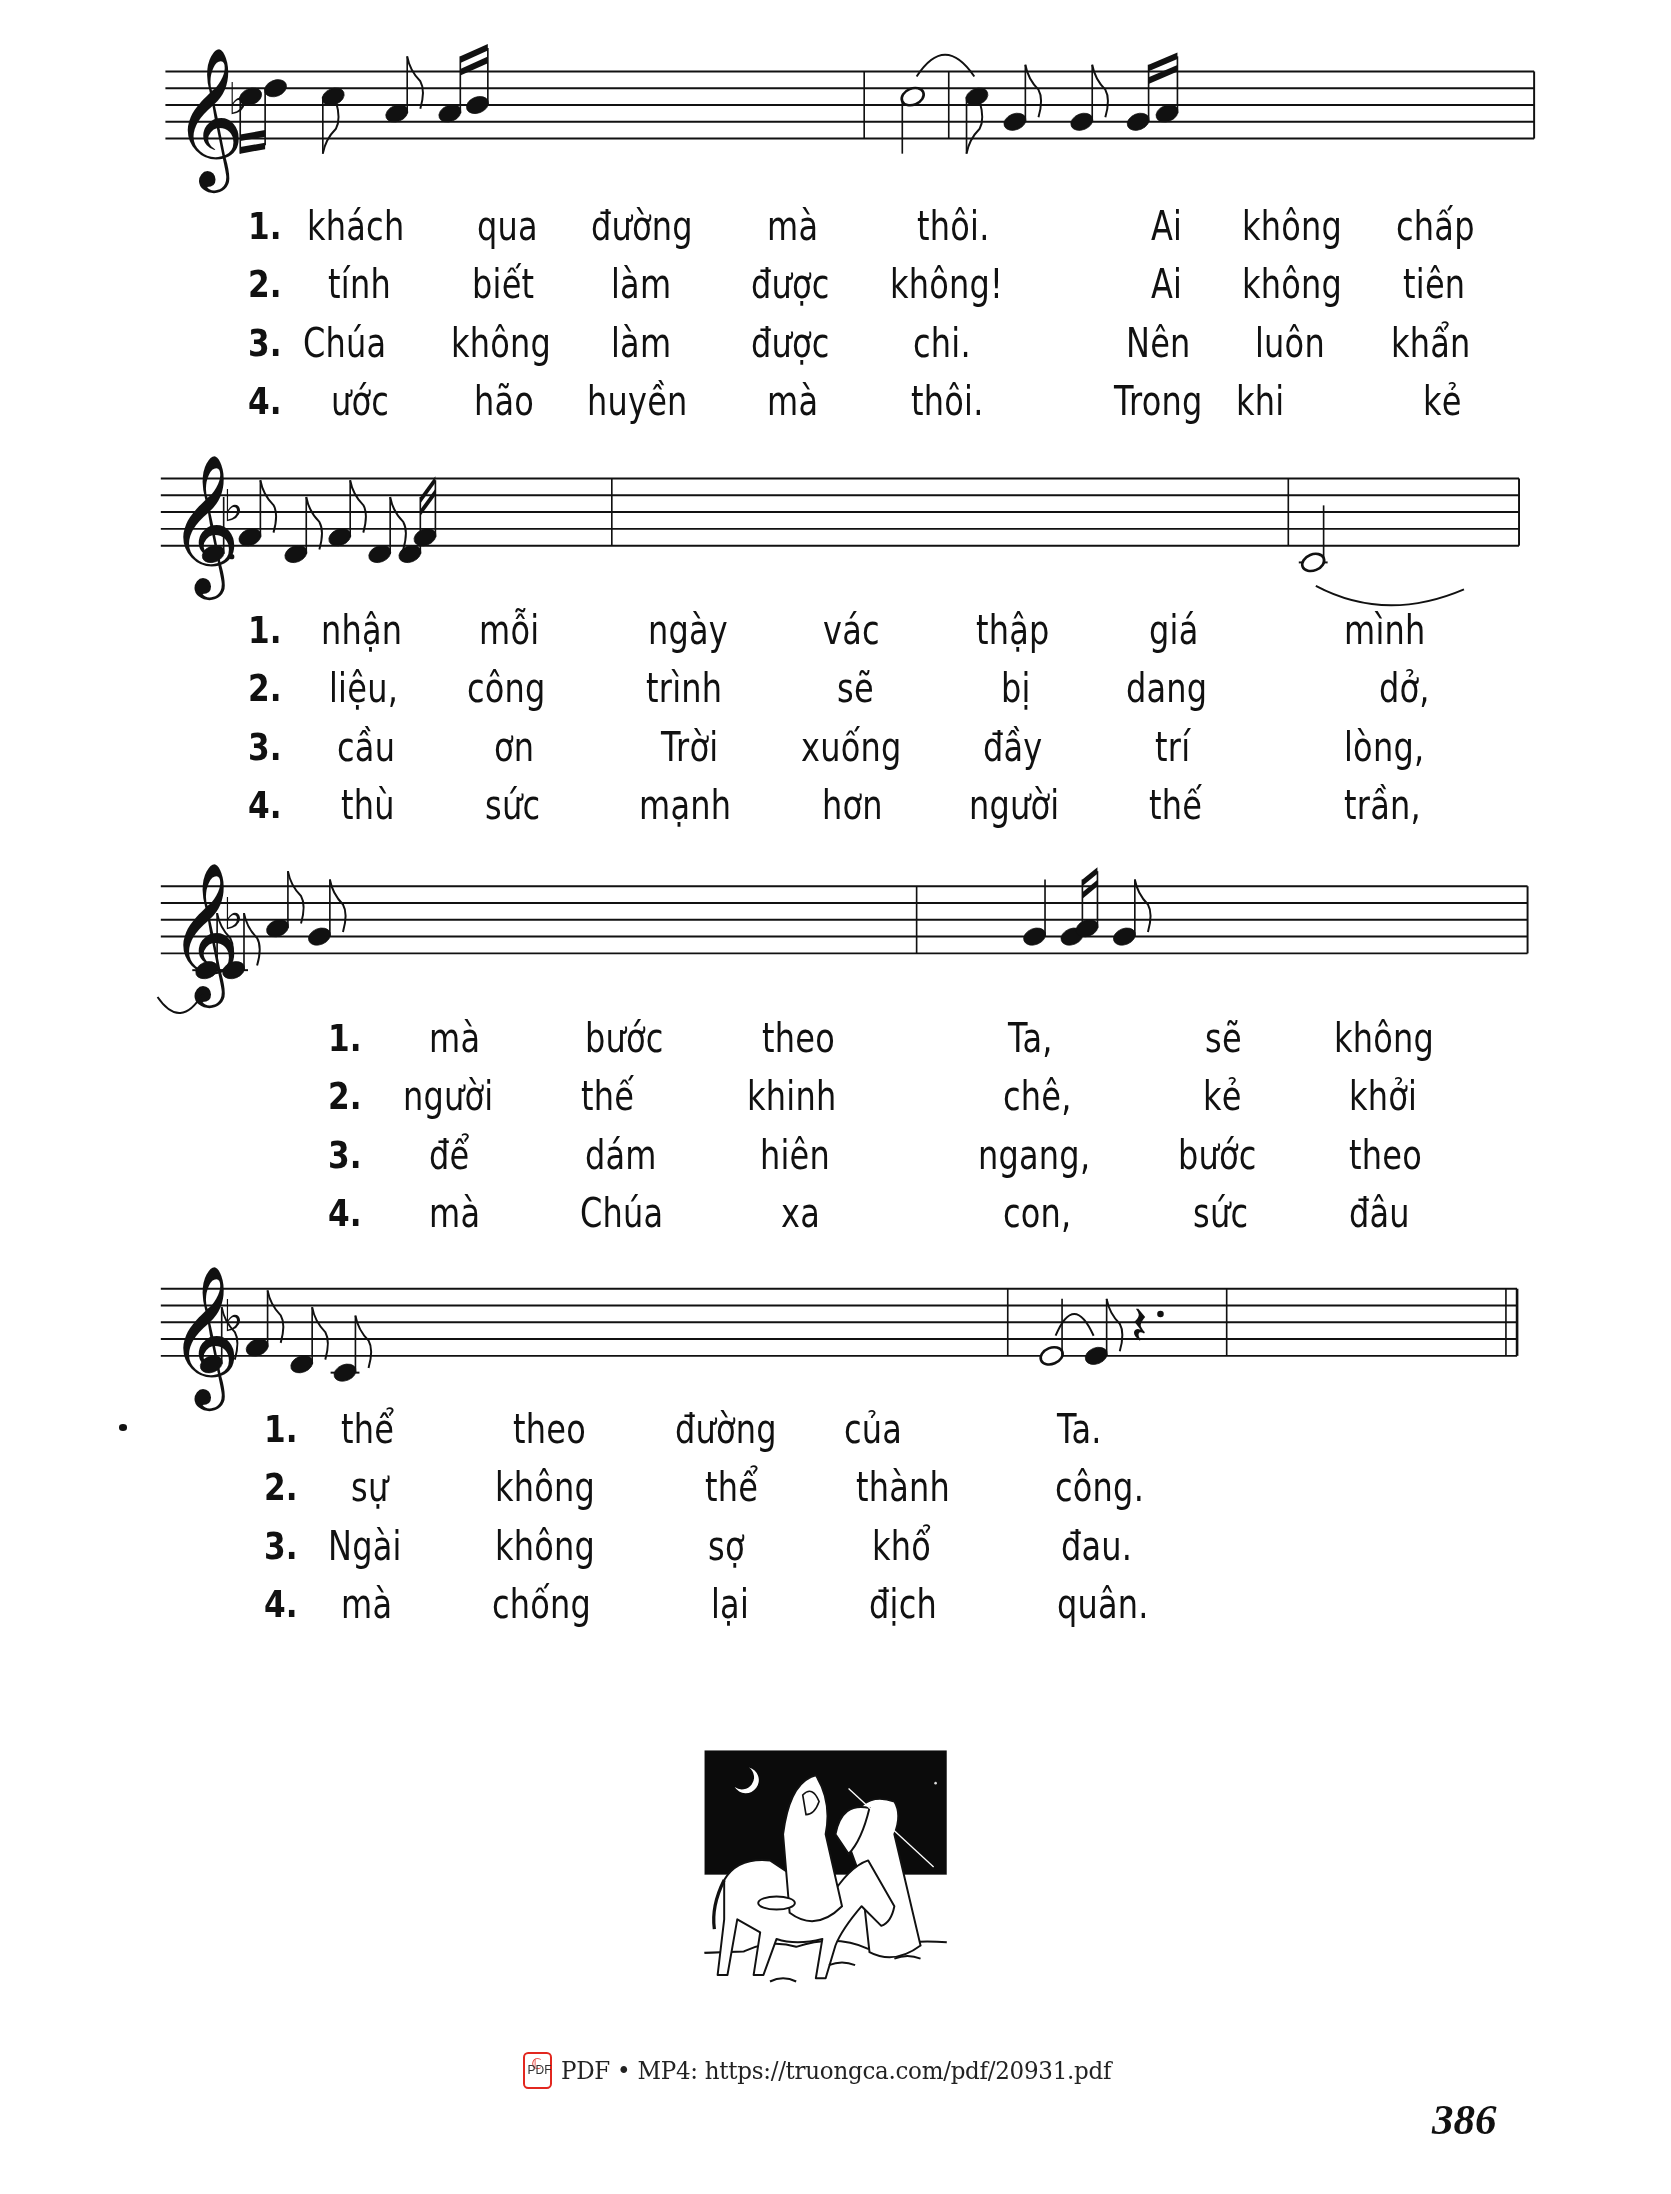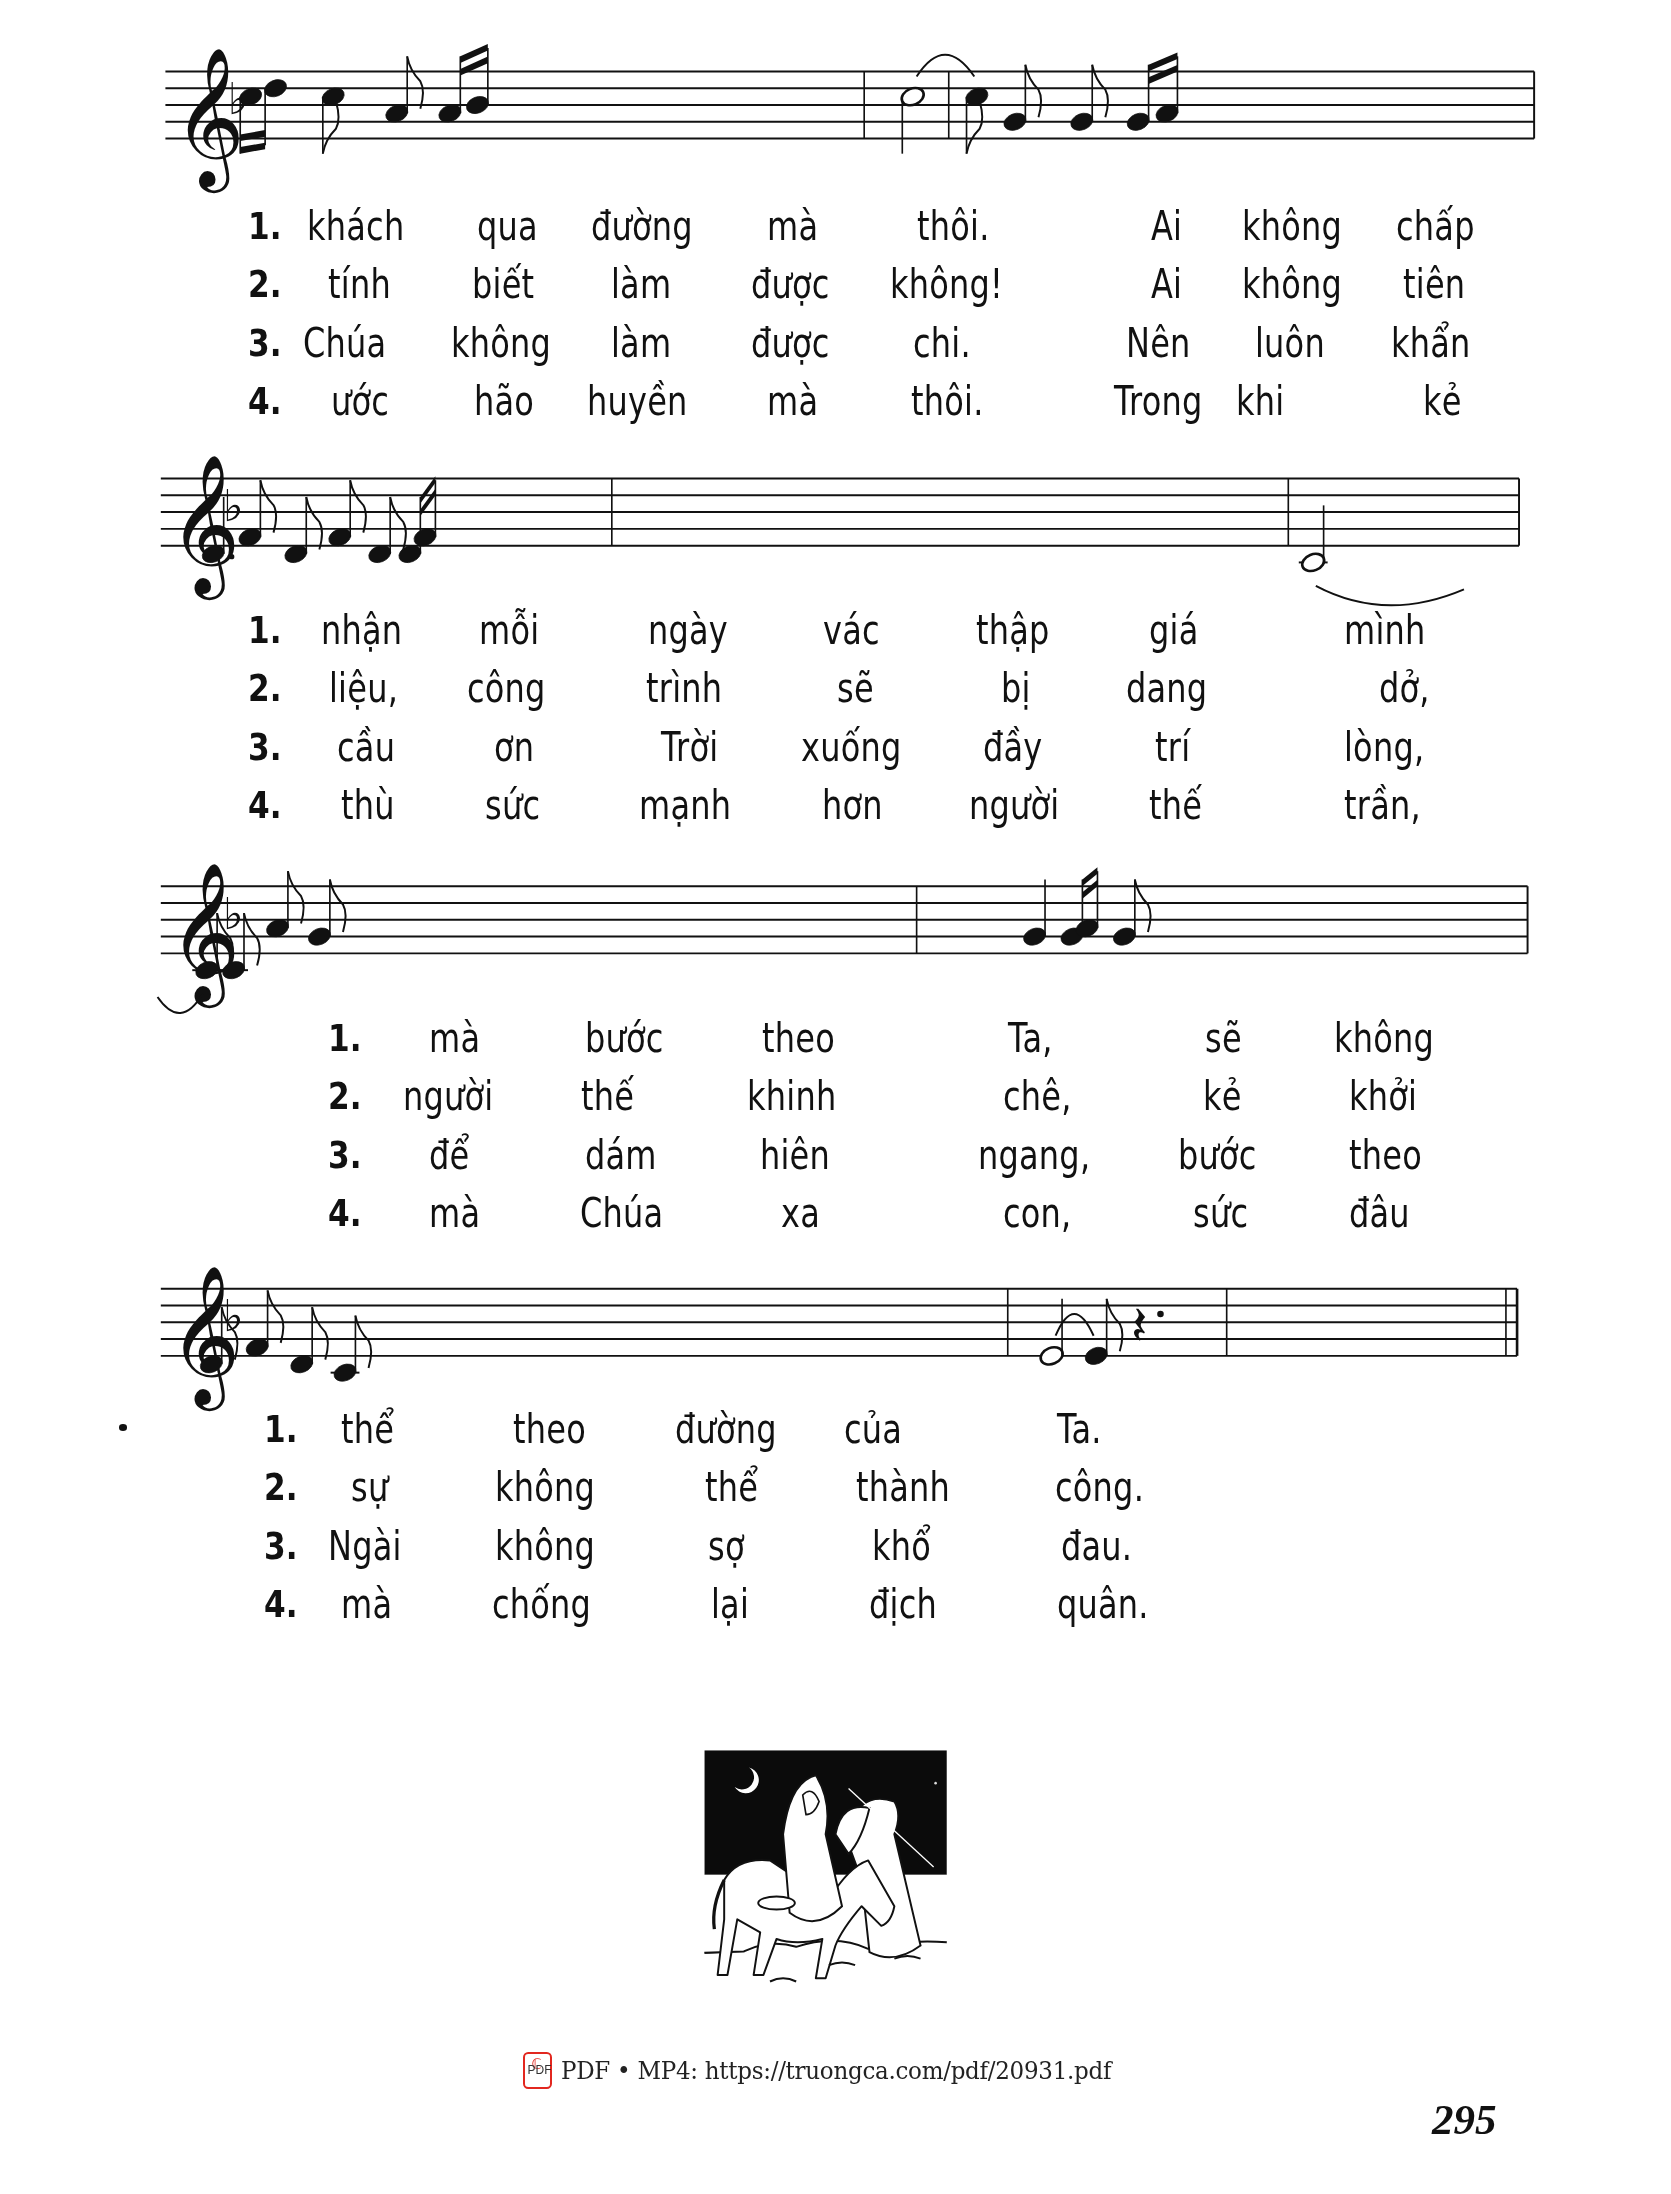--- a/index.html
+++ b/index.html
@@ -443,14 +443,14 @@
 </svg>
 
 <div class="footer">
   <div class="pdf-icon">
     <span class="glyph">ℂ</span>
     <span class="lbl">PDF</span>
   </div>
   <span class="footer-text">PDF • MP4: https://truongca.com/pdf/20931.pdf</span>
 </div>
 
-<div class="page-number">295</div>
+<div class="page-number">386</div>
 
 
 </body></html>

